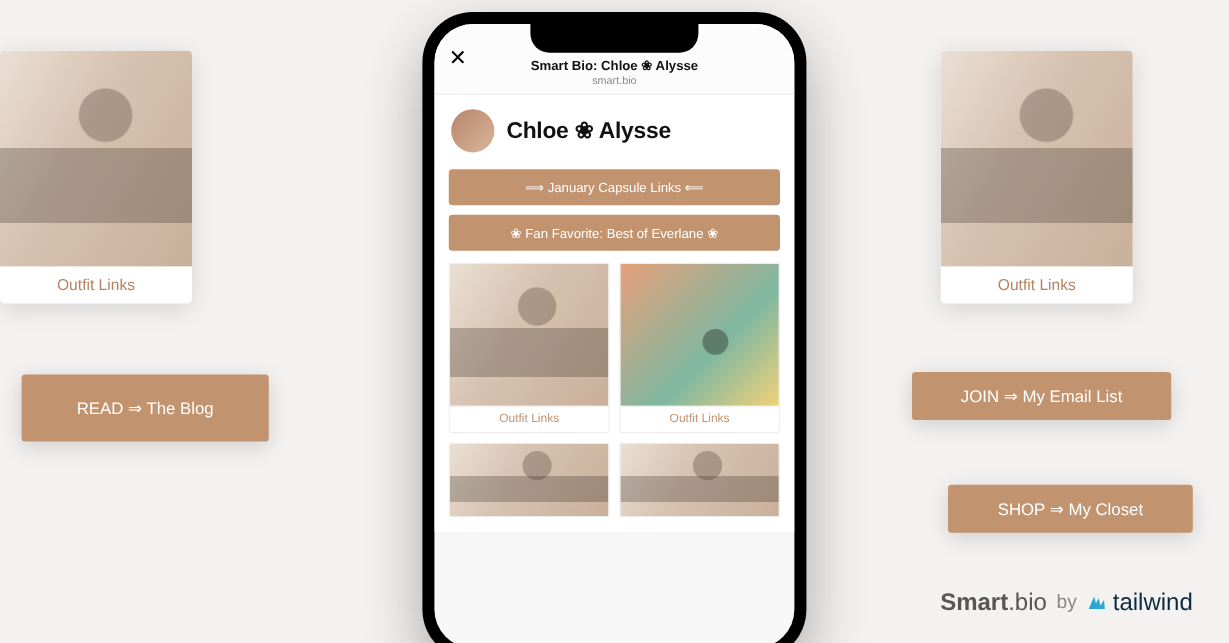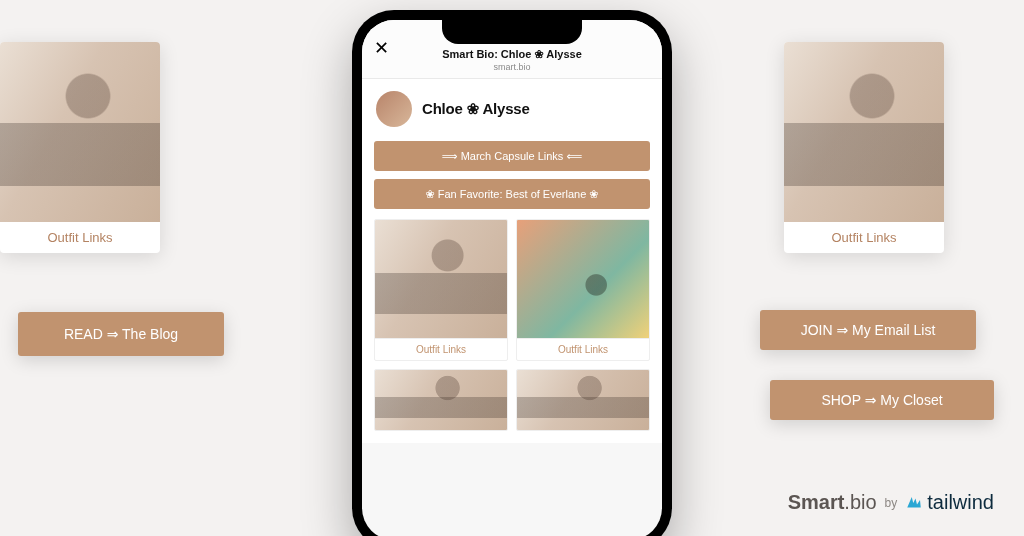--- a/index.html
+++ b/index.html
@@ -8,48 +8,48 @@
   
   .card{background:#fff;border-radius:4px;box-shadow:0 4px 20px rgba(0,0,0,.12);overflow:hidden;}
   .card-cap{padding:8px 10px;text-align:center;color:#b48362;font-size:13px;font-weight:500;}
 
   .left-card{position:absolute;left:0;top:42px;width:160px;}
   .left-card .ph{width:160px;height:180px;}
   .right-card{position:absolute;right:80px;top:42px;width:160px;}
   .right-card .ph{width:160px;height:180px;}
 
   .pill{background:#c1936f;color:#fff;font-size:14px;border-radius:3px;display:flex;align-items:center;justify-content:center;box-shadow:0 4px 18px rgba(0,0,0,.15);font-weight:400;}
-  .pill.left1{position:absolute;left:18px;top:312px;width:206px;height:44px;}
+  .pill.left1{position:absolute;left:18px;top:312px;width:206px;height:56px;}
   .pill.right1{position:absolute;right:48px;top:310px;width:216px;height:40px;}
-  .pill.right2{position:absolute;right:30px;top:380px;width:224px;height:40px;}
+  .pill.right2{position:absolute;right:30px;top:404px;width:204px;height:40px;}
 
   
   .brand{position:absolute;right:30px;bottom:22px;display:flex;align-items:center;gap:6px;}
   .brand .sb{color:#5b5552;font-size:20px;}
   .brand .sb b{font-weight:700;}
-  .brand .by{color:#8c8783;font-size:12px;margin:0 2px;}
+  .brand .by{color:#8c8783;font-size:16px;margin:0 2px;}
   .brand .tw{display:flex;align-items:center;gap:4px;color:#0d2b3e;font-size:20px;font-weight:400;}
   .brand svg{width:18px;height:18px;}
 
   
   .phone{position:absolute;left:50%;top:10px;transform:translateX(-50%);width:300px;height:520px;border-radius:42px;background:#000;padding:10px;box-shadow:0 20px 50px rgba(0,0,0,.3);}
   .phone-inner{background:#f7f7f7;width:100%;height:100%;border-radius:32px;position:relative;overflow:hidden;}
   .notch{position:absolute;top:0;left:50%;transform:translateX(-50%);width:140px;height:24px;background:#000;border-bottom-left-radius:16px;border-bottom-right-radius:16px;z-index:5;}
   .statusbar{display:flex;justify-content:space-between;align-items:center;height:28px;padding:2px 14px 0;font-size:12px;font-weight:600;color:#000;}
   .statusbar .icons{display:flex;gap:4px;align-items:center;}
 
   .navrow{display:flex;align-items:center;padding:4px 12px 6px;border-bottom:1px solid #e9e9e9;background:#fcfcfc;}
   .navrow .x{font-size:18px;font-weight:300;flex:0 0 20px;}
   .navrow .ttl{flex:1;text-align:center;margin-top:24px;}
   .navrow .ttl .l1{font-size:11px;font-weight:700;color:#111;}
   .navrow .ttl .l2{font-size:9px;color:#8a8a8a;margin-top:1px;}
 
   .profile{display:flex;align-items:center;gap:10px;padding:12px 14px 10px;background:#fff;}
   .avatar{width:36px;height:36px;border-radius:50%;background:linear-gradient(135deg,#b8846a,#d8b79a);}
-  .uname{font-size:15px;font-weight:800;color:#111;letter-spacing:-.2px;}
+  .uname{font-size:19px;font-weight:800;color:#111;letter-spacing:-.2px;}
 
   .linkbtns{display:flex;flex-direction:column;gap:8px;padding:4px 12px 10px;background:#fff;}
   .linkbtn{background:#c1936f;color:#fff;font-size:11px;height:30px;border-radius:3px;display:flex;align-items:center;justify-content:center;text-align:center;}
 
   .grid{display:grid;grid-template-columns:1fr 1fr;gap:8px;padding:0 12px 12px;background:#fff;}
   .gcell{border:1px solid #eee;border-radius:2px;overflow:hidden;}
   .gcell .gph{width:100%;height:118px;}
   .gcell .gcap{border-top:1px solid #eee;color:#c1936f;font-size:10px;text-align:center;padding:5px 0;font-weight:500;}
   .gcell.half .gph{height:60px;}
 
@@ -103,21 +103,21 @@
         </div>
         <span style="width:20px"></span>
       </div>
 
       <div class="profile">
         <div class="avatar"></div>
         <div class="uname">Chloe ❀ Alysse</div>
       </div>
 
       <div class="linkbtns">
-        <div class="linkbtn">⟹ March Capsule Links ⟸</div>
+        <div class="linkbtn">⟹ January Capsule Links ⟸</div>
         <div class="linkbtn">❀ Fan Favorite: Best of Everlane ❀</div>
       </div>
 
       <div class="grid">
         <div class="gcell">
           <div class="gph"></div>
           <div class="gcap">Outfit Links</div>
         </div>
         <div class="gcell">
           <div class="gph art"></div>

